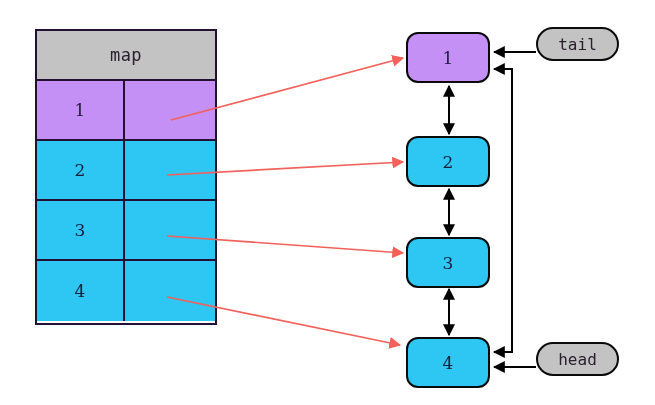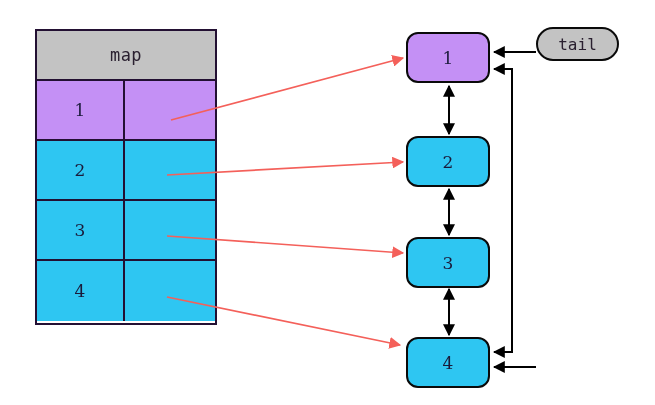--- a/index.html
+++ b/index.html
@@ -195,15 +195,16 @@
   <div class="node purple" style="left:406px; top:20px;">1</div>
 
   <div class="node cyan" style="left:406px; top:124px;">2</div>
 
   <div class="node cyan" style="left:406px; top:225px;">3</div>
 
   <div class="node cyan" style="left:406px; top:325px;">4</div>
 
   <div class="ptr-box" style="left:536px; top:15px;">tail</div>
 
+  <div class="ptr-box" style="left:536px; top:330px;">head</div>
 
 
 </div>
 
 </body></html>

